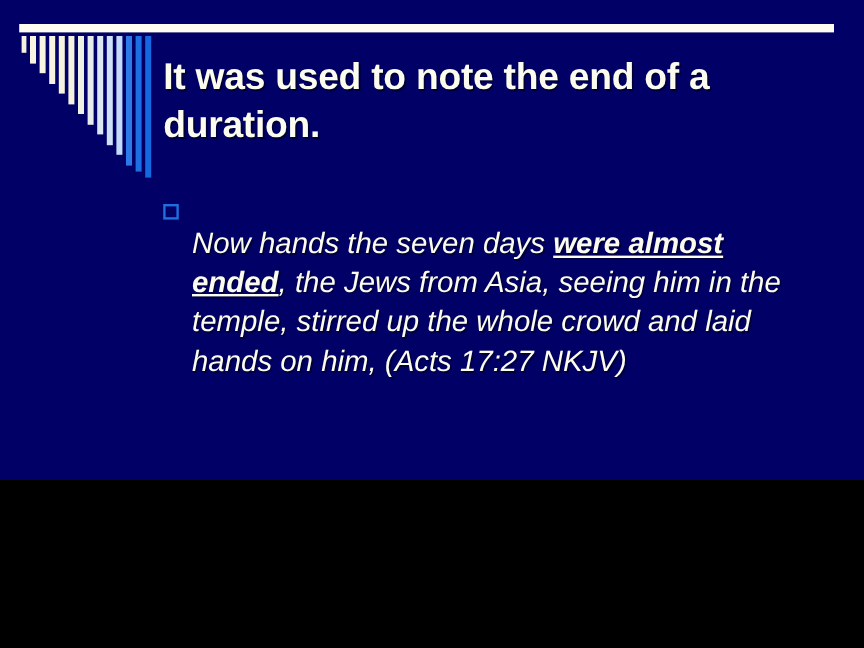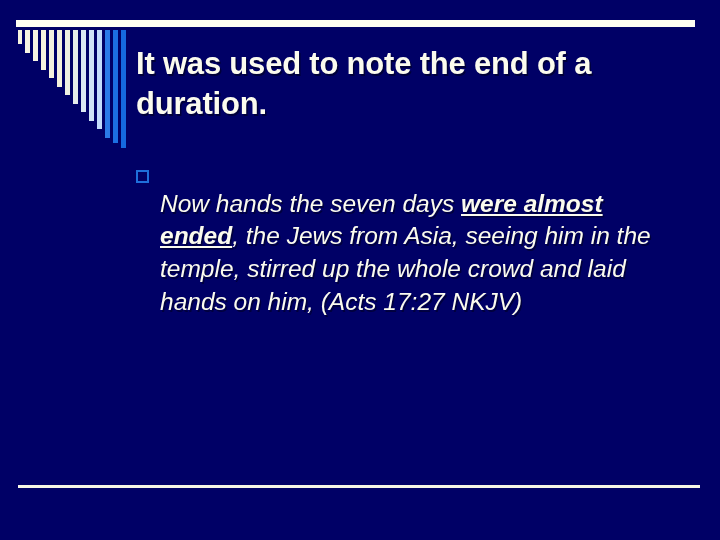--- a/index.html
+++ b/index.html
@@ -3,21 +3,21 @@
 <meta charset="utf-8">
 <style>
   html, body {
     margin: 0;
     padding: 0;
     background: #000000;
   }
   #slide {
     position: relative;
     width: 720px;
-    height: 540px;
+    height: 400px;
     background: #000066;
     overflow: hidden;
     font-family: "Liberation Sans", sans-serif;
   }
 
   
   #top-rule {
     position: absolute;
     left: 16px;
     top: 20px;

